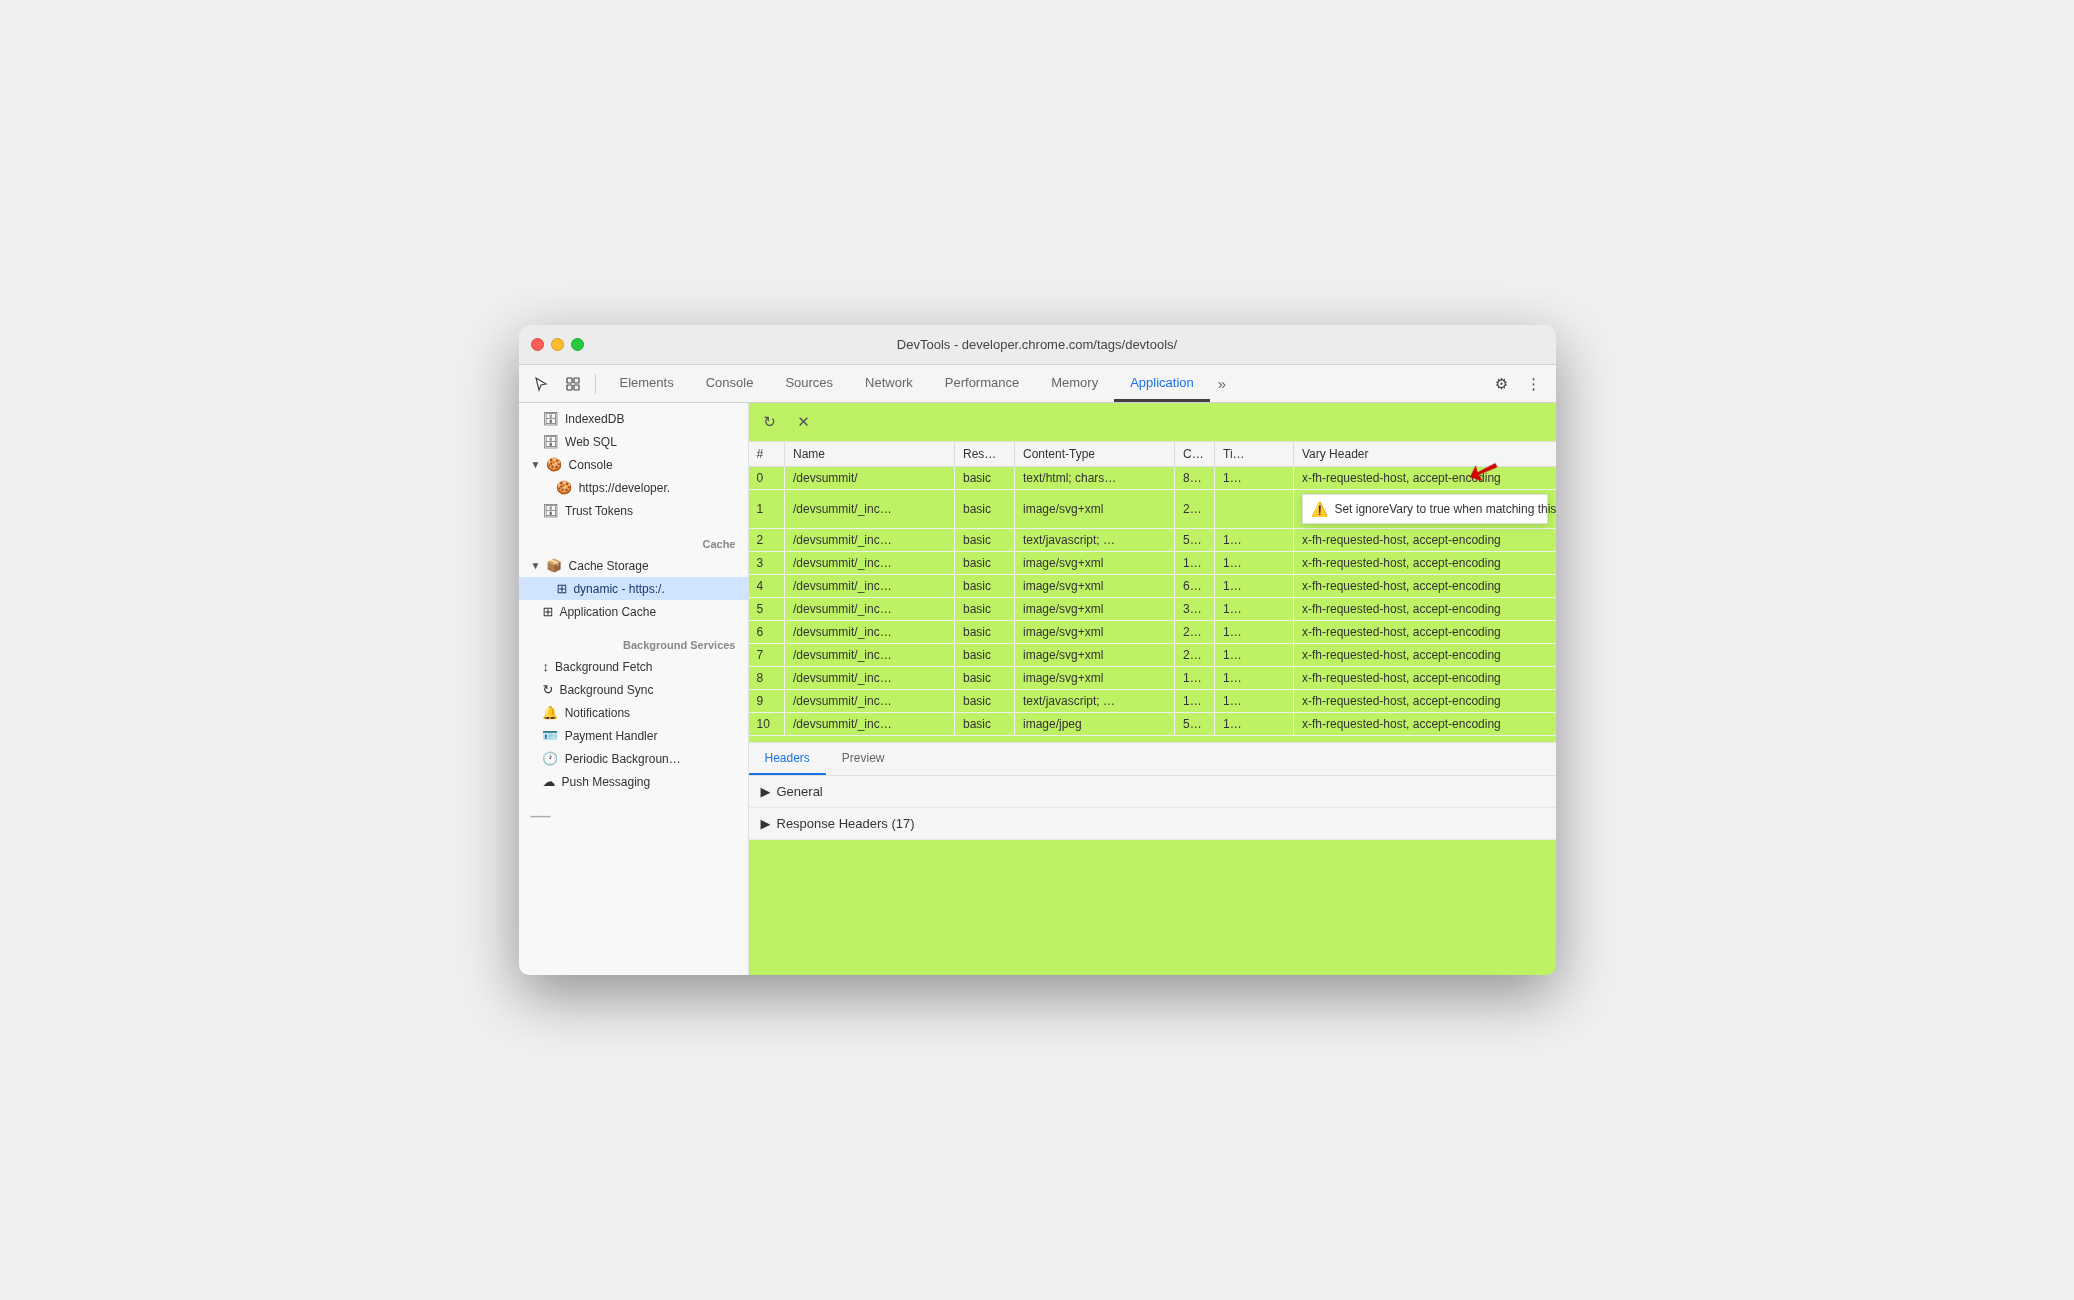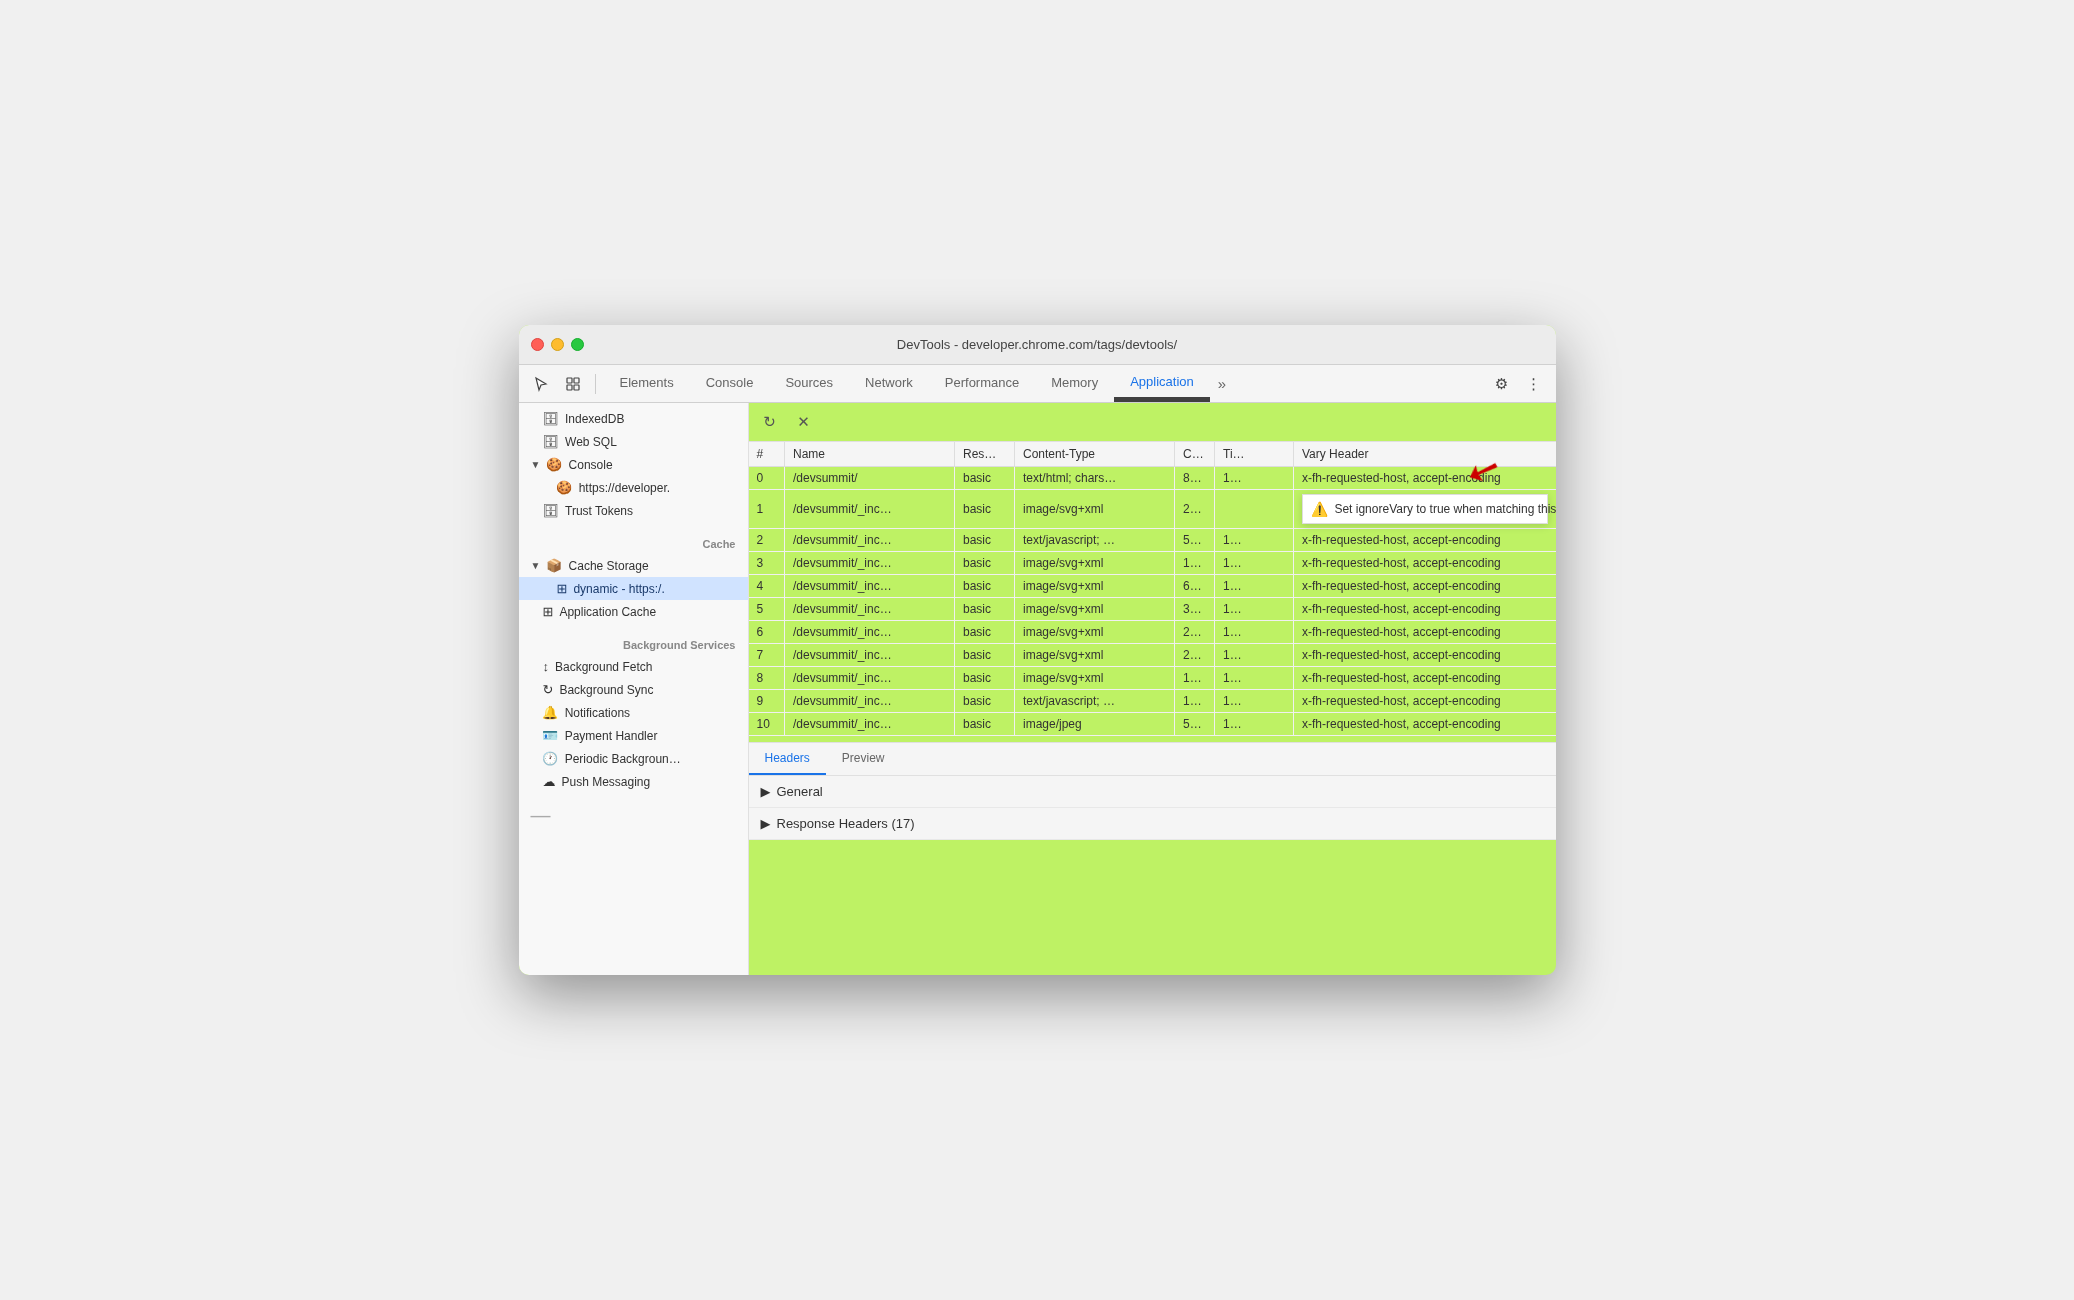--- a/index.html
+++ b/index.html
@@ -99,21 +99,21 @@
       display: flex;
       align-items: center;
       font-size: 13px;
       color: #666;
       cursor: pointer;
       border-bottom: 2px solid transparent;
       white-space: nowrap;
     }
     .tab.active {
       color: #1a73e8;
-      border-bottom: 5px solid #404040;
+      border-bottom: 3px solid #404040;
     }
     .tab-more {
       padding: 0 8px;
       height: 100%;
       display: flex;
       align-items: center;
       color: #666;
       cursor: pointer;
       font-size: 15px;
     }

